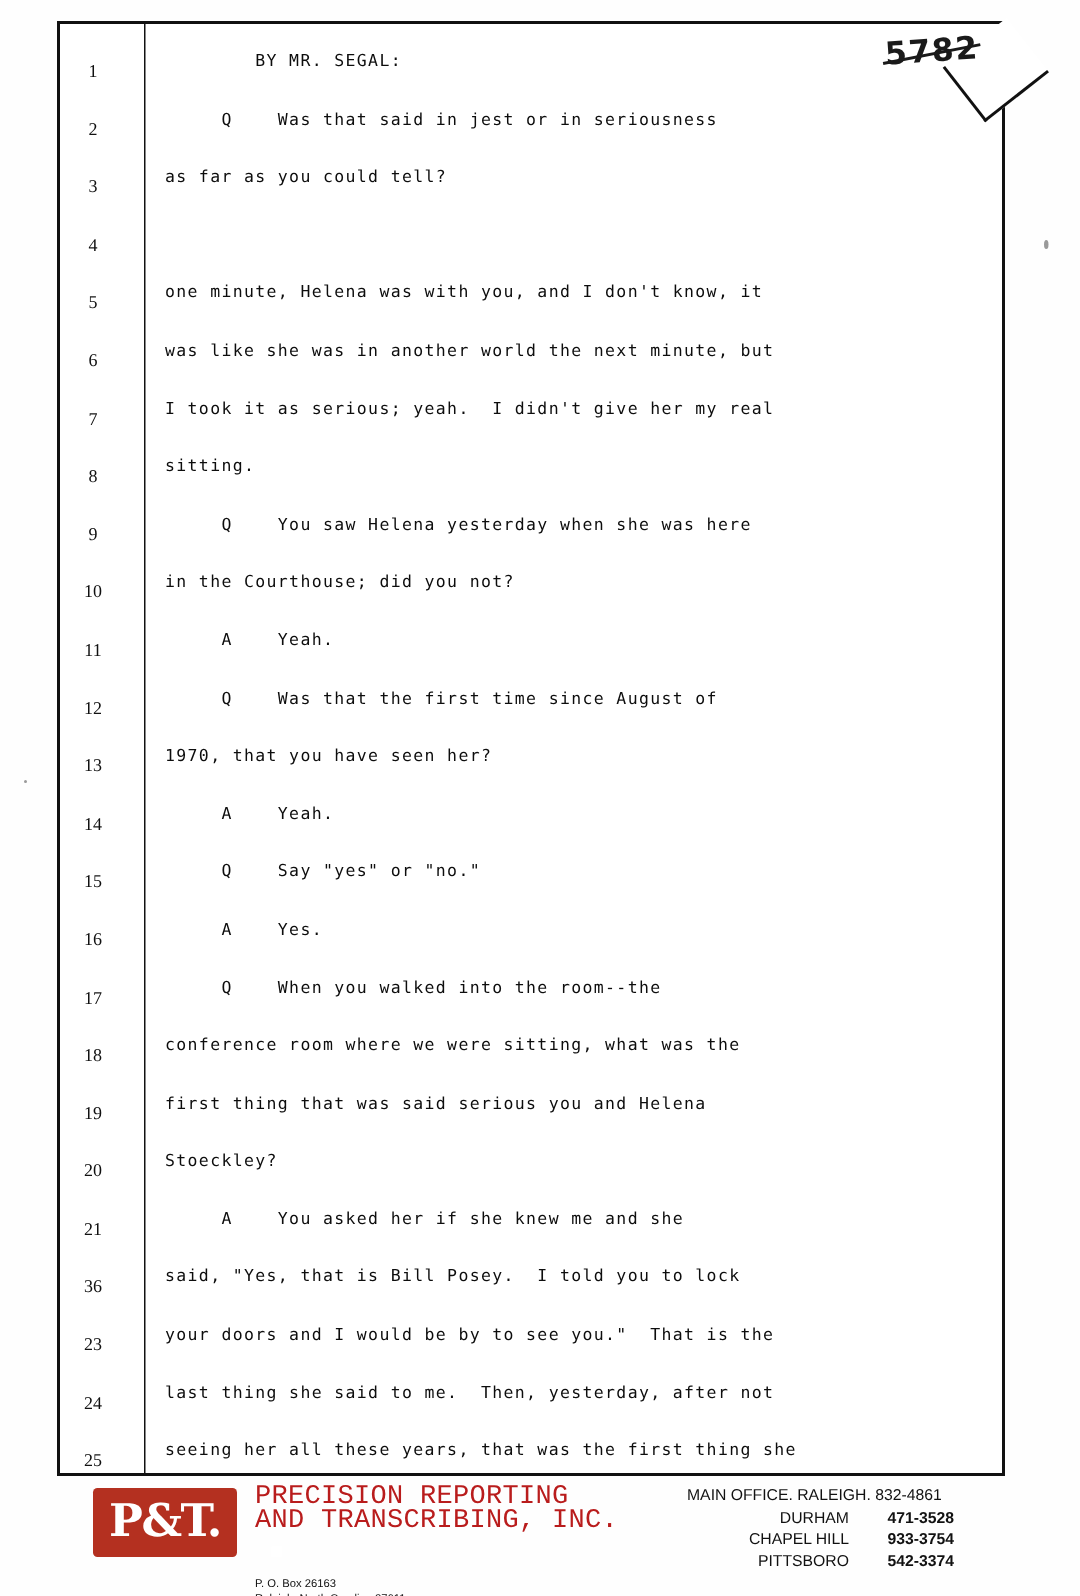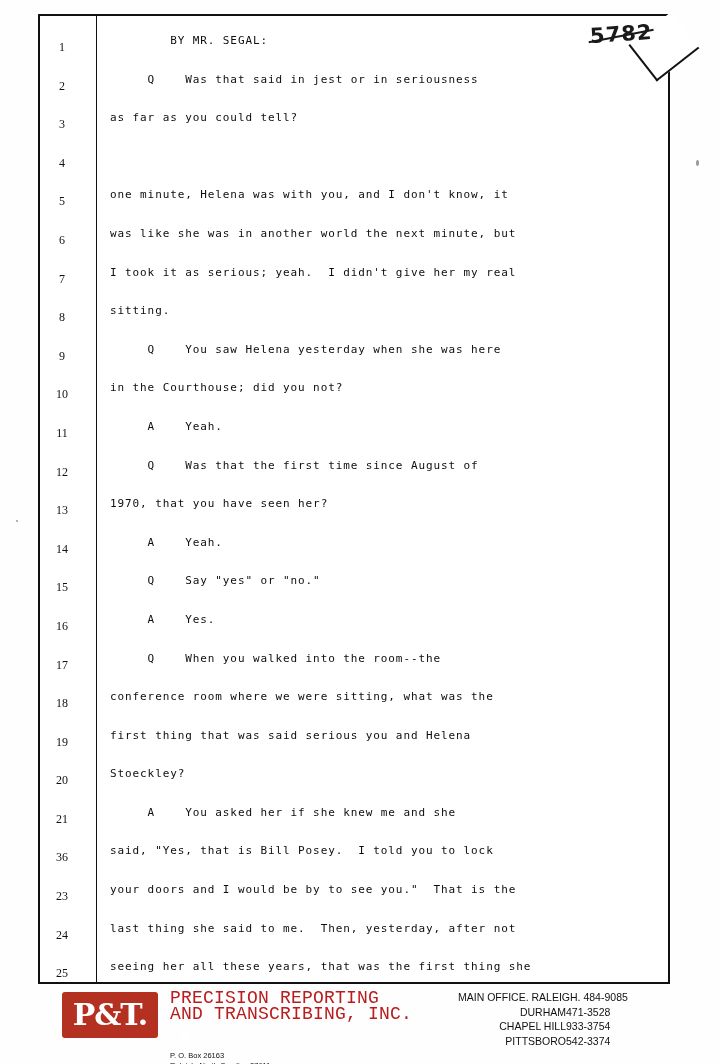--- a/index.html
+++ b/index.html
@@ -216,20 +216,22 @@
     letter-spacing: 0px;
   }
   .phones .city {
     display: inline-block;
     width: 108px;
     text-align: right;
   }
   .phones .num {
     display: inline-block;
     width: 70px;
+    text-align: right;
+    font-weight: bold;
   }
 
   .speck {
     position: absolute;
     background: #9a9a9a;
     border-radius: 50%;
   }
 </style>
 </head>
 <body>
@@ -361,21 +363,21 @@
       <div>PRECISION REPORTING</div>
       <div>AND TRANSCRIBING, INC.</div>
     </div>
 
     <div class="addr">
       <div>P. O. Box 26163</div>
       <div>Raleigh, North Carolina  27611</div>
     </div>
 
     <div class="phones">
-      <span class="row main">MAIN OFFICE. RALEIGH. 484-9085</span>
+      <span class="row main">MAIN OFFICE. RALEIGH. 832-4861</span>
       <span class="row"><span class="city">DURHAM</span><span class="num">471-3528</span></span>
       <span class="row"><span class="city">CHAPEL HILL</span><span class="num">933-3754</span></span>
       <span class="row"><span class="city">PITTSBORO</span><span class="num">542-3374</span></span>
     </div>
 
   </div>
 
   <div class="speck" style="left:696px; top:160px; width:3px; height:6px;"></div>
   <div class="speck" style="left:16px; top:520px; width:2px; height:2px;"></div>
 

